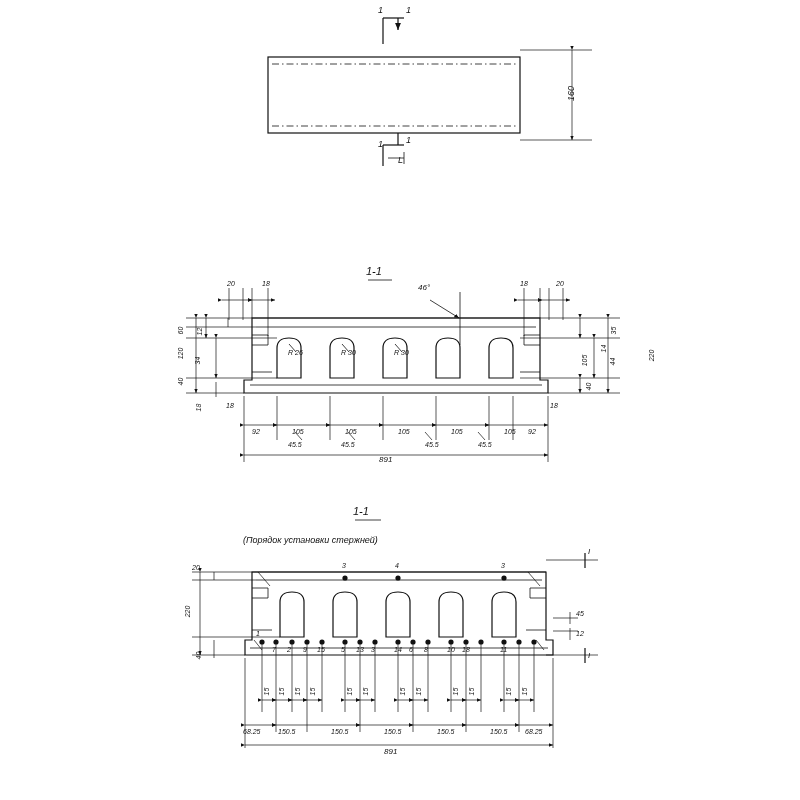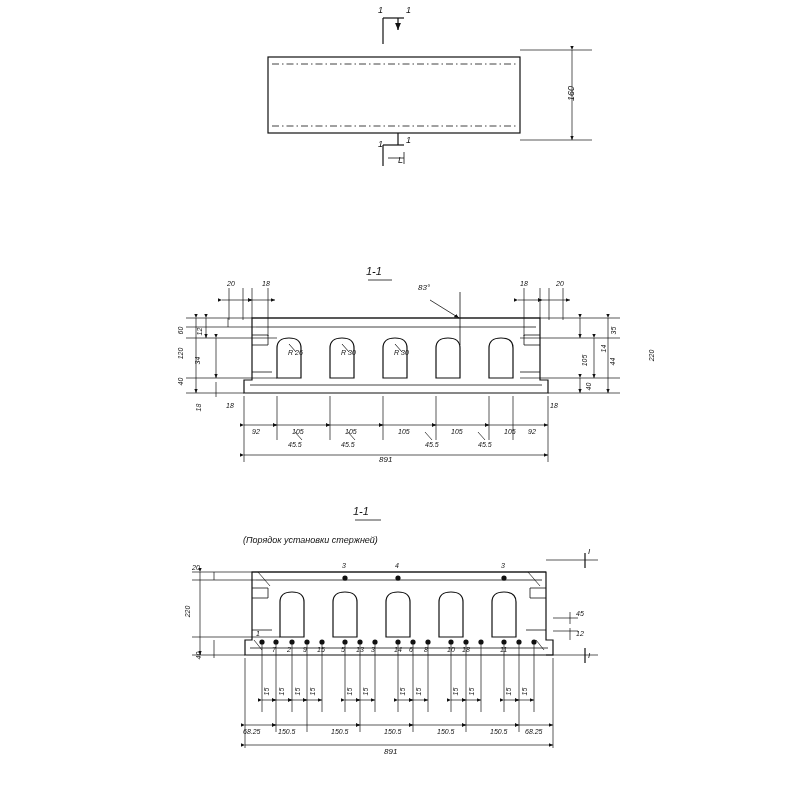--- a/index.html
+++ b/index.html
@@ -327,21 +327,21 @@
   </svg>
 
   <div class="lbl" style="left:378px; top:6px;">1</div>
   <div class="lbl" style="left:406px; top:6px;">1</div>
   <div class="lbl" style="left:378px; top:140px;">1</div>
   <div class="lbl" style="left:406px; top:136px;">1</div>
   <div class="lbl" style="left:398px; top:156px;">L</div>
   <div class="lbl rot-c" style="left:556px; top:89px; width:30px; text-align:center;">160</div>
 
   <div class="lbl big" style="left:366px; top:266px;">1-1</div>
-  <div class="lbl sm" style="left:418px; top:284px;">83°</div>
+  <div class="lbl sm" style="left:418px; top:284px;">46°</div>
 
   <div class="lbl xs" style="left:288px; top:349px;">R 26</div>
   <div class="lbl xs" style="left:341px; top:349px;">R 30</div>
   <div class="lbl xs" style="left:394px; top:349px;">R 30</div>
 
   <div class="lbl xs" style="left:227px; top:280px;">20</div>
   <div class="lbl xs" style="left:262px; top:280px;">18</div>
 
   <div class="lbl xs" style="left:520px; top:280px;">18</div>
   <div class="lbl xs" style="left:556px; top:280px;">20</div>

